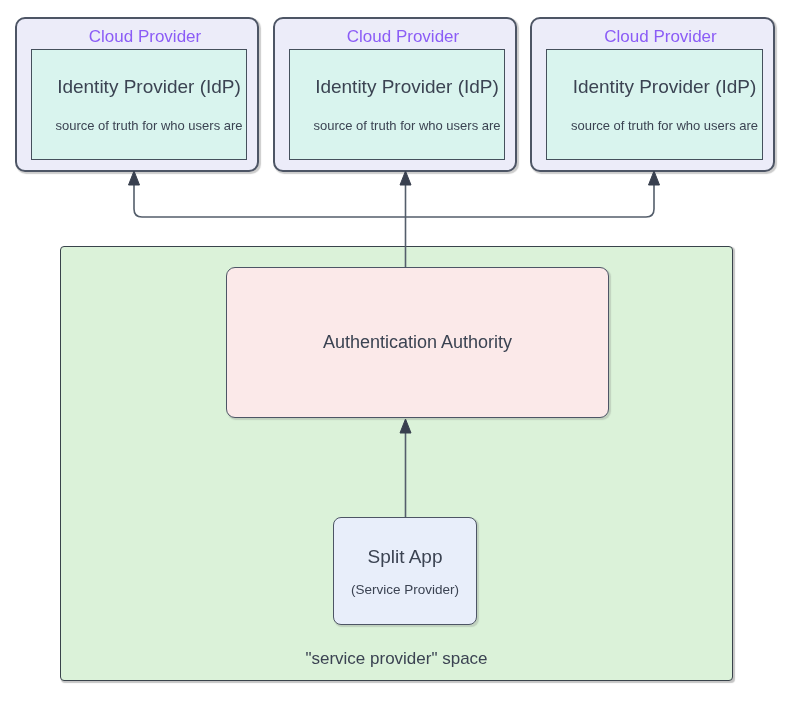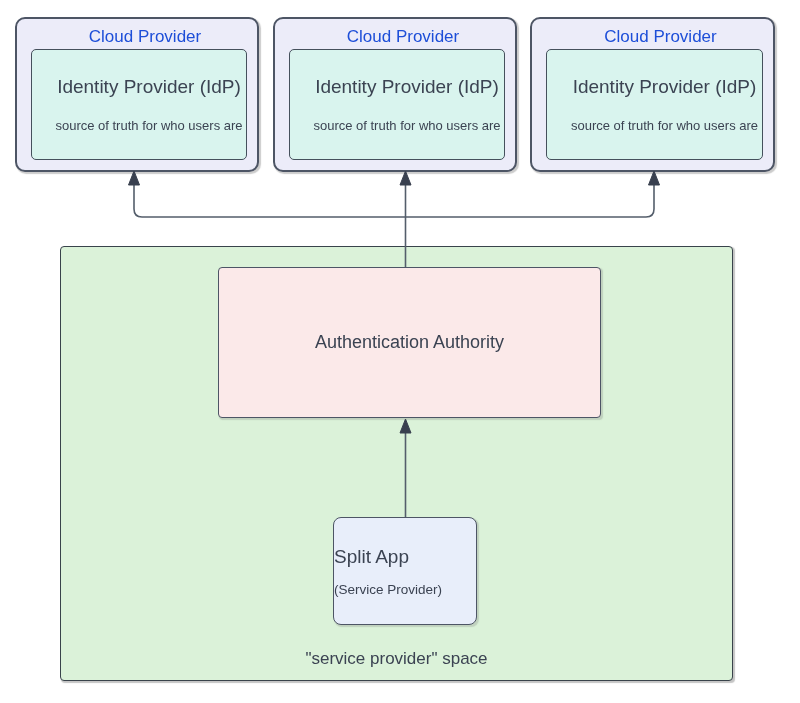--- a/index.html
+++ b/index.html
@@ -30,29 +30,29 @@
   }
   .cloud.c1 { left: 15px; }
   .cloud.c2 { left: 273px; }
   .cloud.c3 { left: 530px; width: 245px; }
   .cloud-title {
     position: absolute;
     top: 7px; left: 16px; right: 0;
     text-align: center;
     font-size: 17px;
     line-height: 21px;
-    color: #1d4ed8;
+    color: #8b5cf6;
   }
   .idp {
     position: absolute;
     left: 14px; right: 10px;
     top: 30px; bottom: 10px;
     background: #d9f4ee;
     border: 1.5px solid #45505c;
-    border-radius: 5px;
+    border-radius: 0;
     box-sizing: border-box;
     display: flex;
     flex-direction: column;
     align-items: center;
     justify-content: center;
     text-align: center;
     padding-left: 20px;
   }
   .idp-title { font-size: 19px; line-height: 24px; }
   .idp-sub   { font-size: 13px; line-height: 17px; margin-top: 18px; }
@@ -70,43 +70,43 @@
   }
   .space-label {
     position: absolute;
     left: 0; right: 0; bottom: 11px;
     text-align: center;
     font-size: 17px;
     color: #3b4352;
   }
   .auth {
     position: absolute;
-    left: 218px; top: 267px;
+    left: 226px; top: 267px;
     width: 383px; height: 151px;
     background: #fbe9e9;
     border: 1.5px solid #4d5565;
-    border-radius: 4px;
+    border-radius: 9px;
     box-sizing: border-box;
     display: flex;
     align-items: center;
     justify-content: center;
     font-size: 18px;
     box-shadow: 1.5px 1.5px 1px rgba(110,110,110,0.25);
   }
   .split {
     position: absolute;
     left: 333px; top: 517px;
     width: 144px; height: 108px;
     background: #e8eefa;
     border: 1.5px solid #4d5565;
     border-radius: 8px;
     box-sizing: border-box;
     display: flex;
     flex-direction: column;
-    align-items: flex-start;
+    align-items: center;
     justify-content: center;
     text-align: center;
     box-shadow: 1.5px 1.5px 1px rgba(110,110,110,0.25);
   }
   .split-title { font-size: 19px; line-height: 24px; }
   .split-sub   { font-size: 13.5px; line-height: 17px; margin-top: 12px; }
 
   
   .overlay {
     position: absolute;

